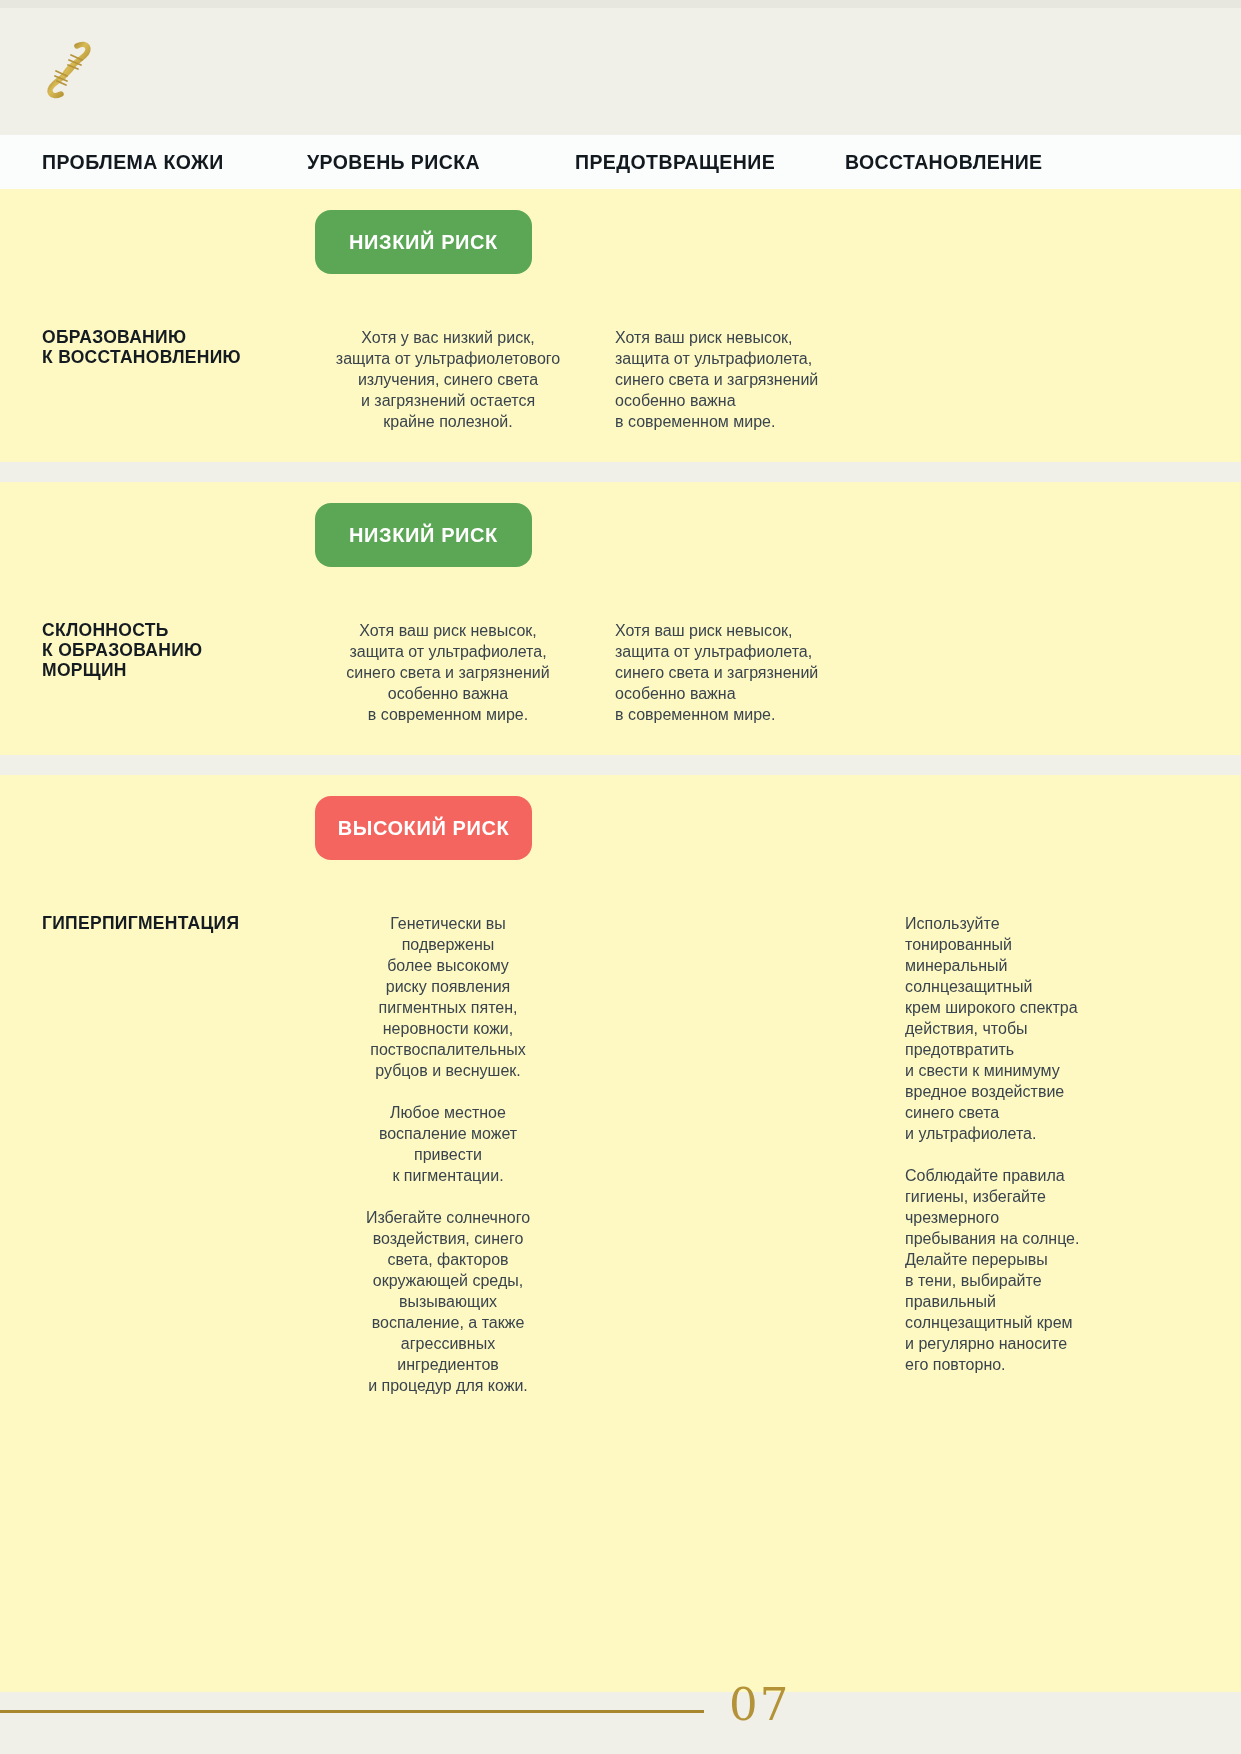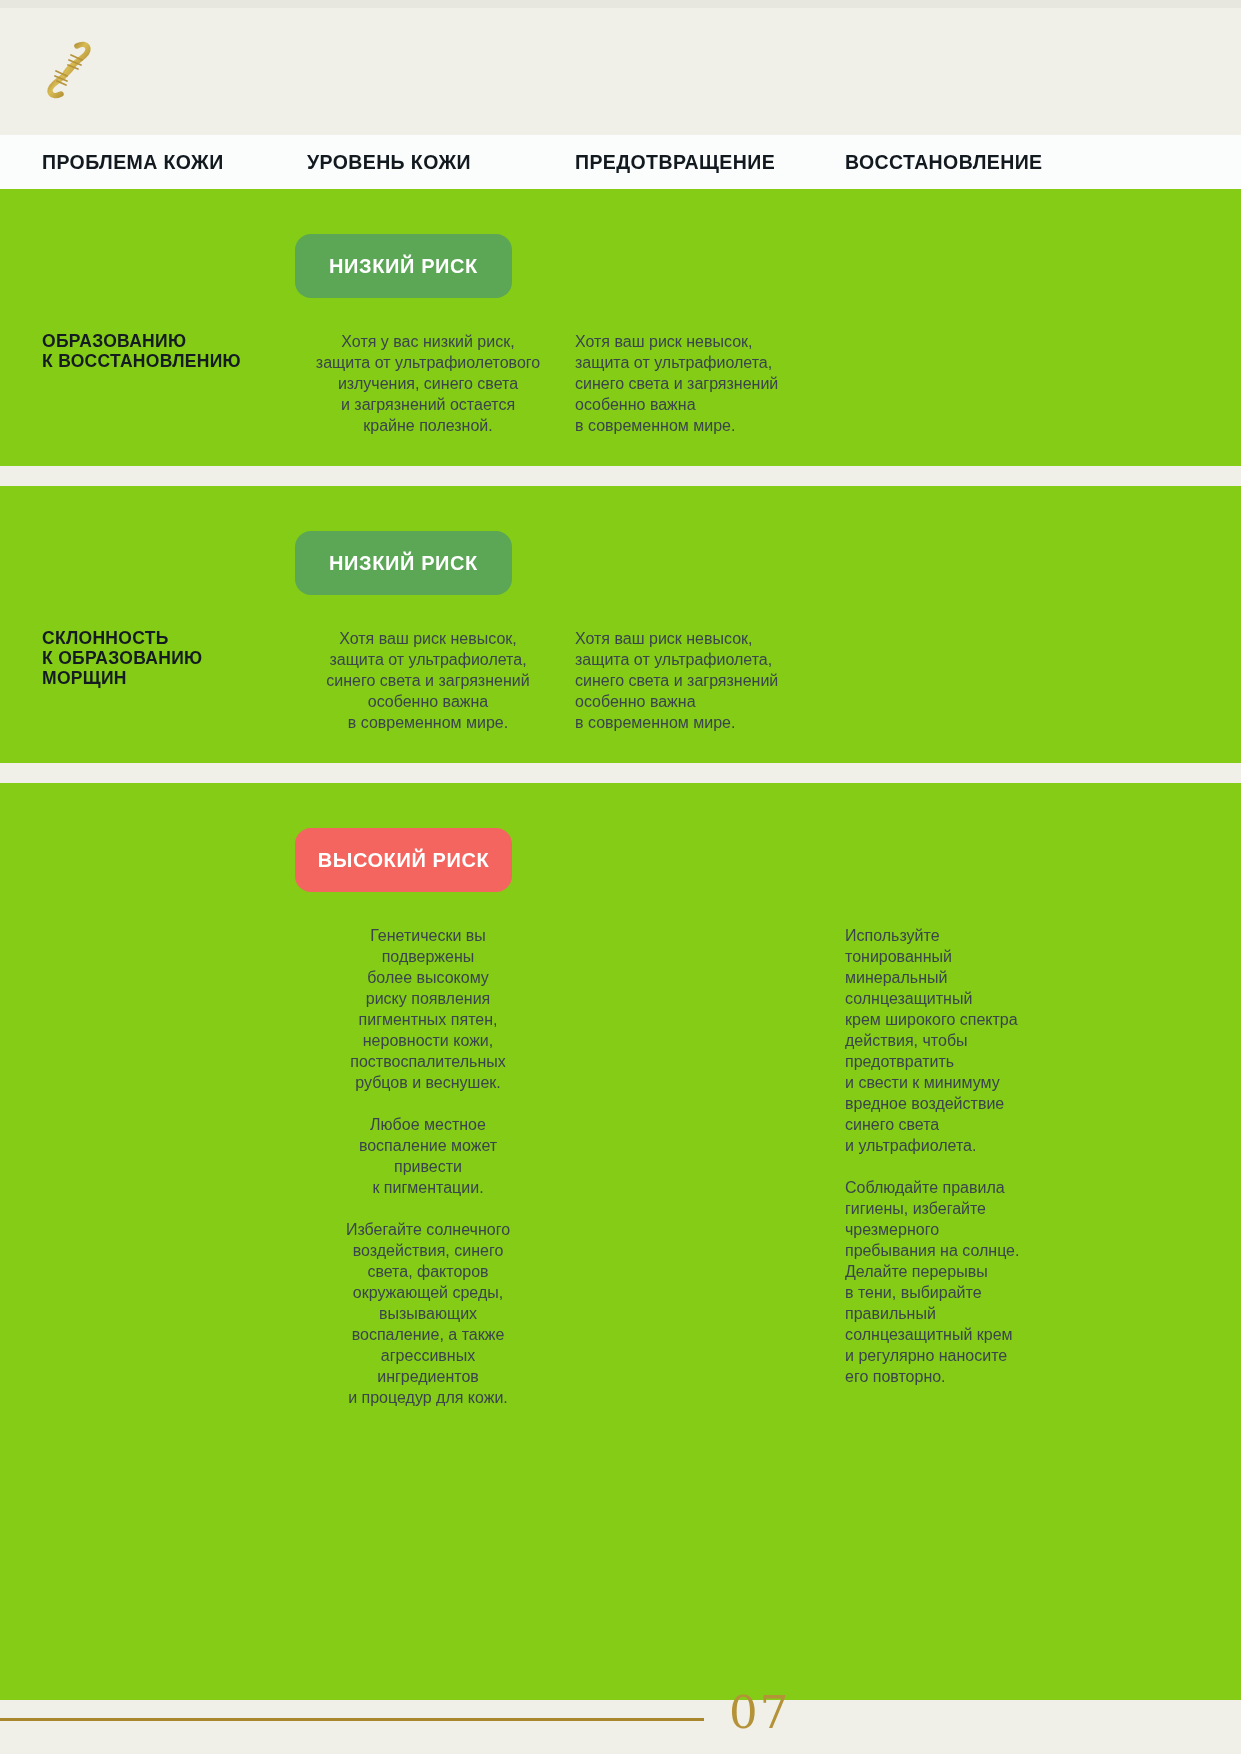--- a/index.html
+++ b/index.html
@@ -24,25 +24,26 @@
     display:grid;
     grid-template-columns:265px 268px 270px 1fr;
     align-items:center;
     padding-left:42px;
     font-weight:700; font-size:19.5px; letter-spacing:0.4px;
     color:#12191f;
   }
 
   
   .card {
-    background:#84cc16;
+    background:#fef9c3;
     display:grid;
     grid-template-columns:265px 268px 270px 1fr;
     grid-template-rows:auto 1fr;
-    padding:45px 30px 30px 42px;
+    padding:21px 30px 30px 42px;
+    gap:20px;
   }
   .card + .card { margin-top:20px; }
   .card-1 { min-height:256px; margin-top:0; }
   .card-2 { min-height:257px; margin-top:21px; }
   .card-3 { min-height:917px; }
 
   .badge-wrap { grid-column:2; grid-row:1; margin-bottom:33px; }
   .badge {
     display:flex; align-items:center; justify-content:center;
     width:217px; height:64px; margin-left:-12px;
@@ -96,21 +97,21 @@
         <path d="M37 7 C47 2 52 10 44 17 C36 24 27 29 24 37" fill="none" stroke="url(#gold)" stroke-width="5.5" stroke-linecap="round"></path>
         <path d="M21 55 C11 60 6 52 14 45 C22 38 31 33 34 25" fill="none" stroke="url(#gold)" stroke-width="5.5" stroke-linecap="round"></path>
         <path d="M31 16 L42 21 M29 21 L41 26 M28 26 L38 30" stroke="#b5943c" stroke-width="1.8" stroke-linecap="round" fill="none"></path>
         <path d="M16 32 L27 37 M15 37 L27 42 M17 42 L26 46" stroke="#b5943c" stroke-width="1.8" stroke-linecap="round" fill="none"></path>
       </svg>
     </div>
   </div>
 
   <div class="table-head">
     <div class="th">ПРОБЛЕМА КОЖИ</div>
-    <div class="th">УРОВЕНЬ КОЖИ</div>
+    <div class="th">УРОВЕНЬ РИСКА</div>
     <div class="th">ПРЕДОТВРАЩЕНИЕ</div>
     <div class="th">ВОССТАНОВЛЕНИЕ</div>
   </div>
 
   <section class="card card-1">
     <div class="badge-wrap">
       <span class="badge" style="background: rgb(91, 167, 86);">НИЗКИЙ РИСК</span>
     </div>
     <div class="cell c1 prob-title">ОБРАЗОВАНИЮ
 К ВОССТАНОВЛЕНИЮ</div>
@@ -144,20 +145,21 @@
 синего света и загрязнений
 особенно важна
 в современном мире.</div>
     <div class="cell c4 body-text"></div>
   </section>
 
   <section class="card card-3">
     <div class="badge-wrap">
       <span class="badge" style="background: rgb(244, 101, 95);">ВЫСОКИЙ РИСК</span>
     </div>
+    <div class="cell c1 prob-title">ГИПЕРПИГМЕНТАЦИЯ</div>
     <div class="cell c2 body-text">Генетически вы
 подвержены
 более высокому
 риску появления
 пигментных пятен,
 неровности кожи,
 поствоспалительных
 рубцов и веснушек.
 
 Любое местное

